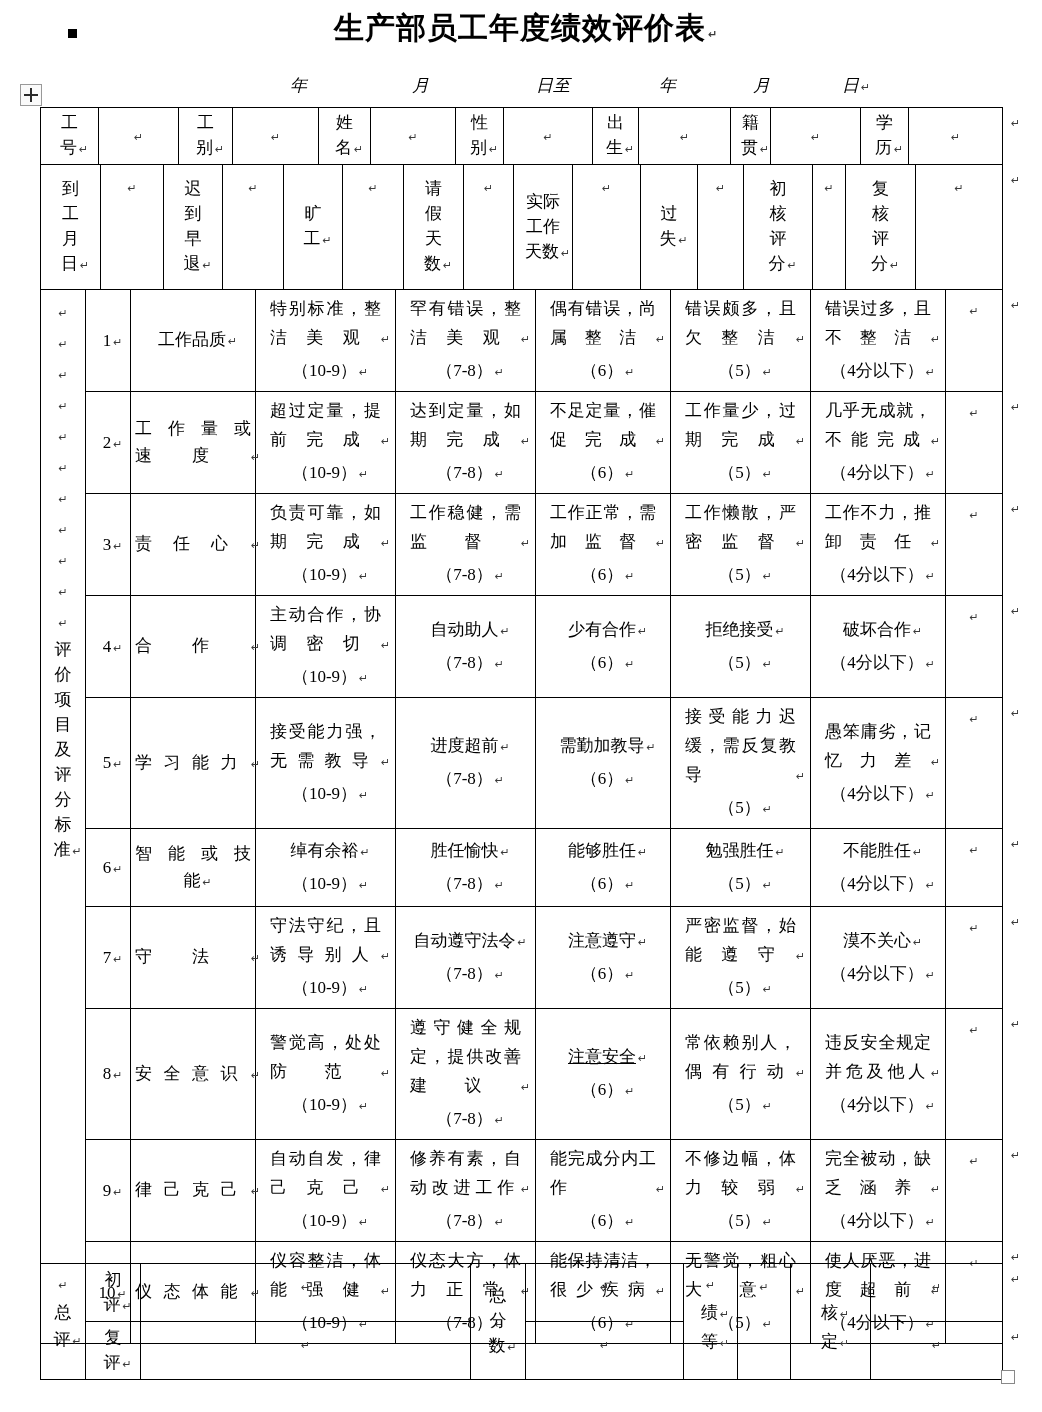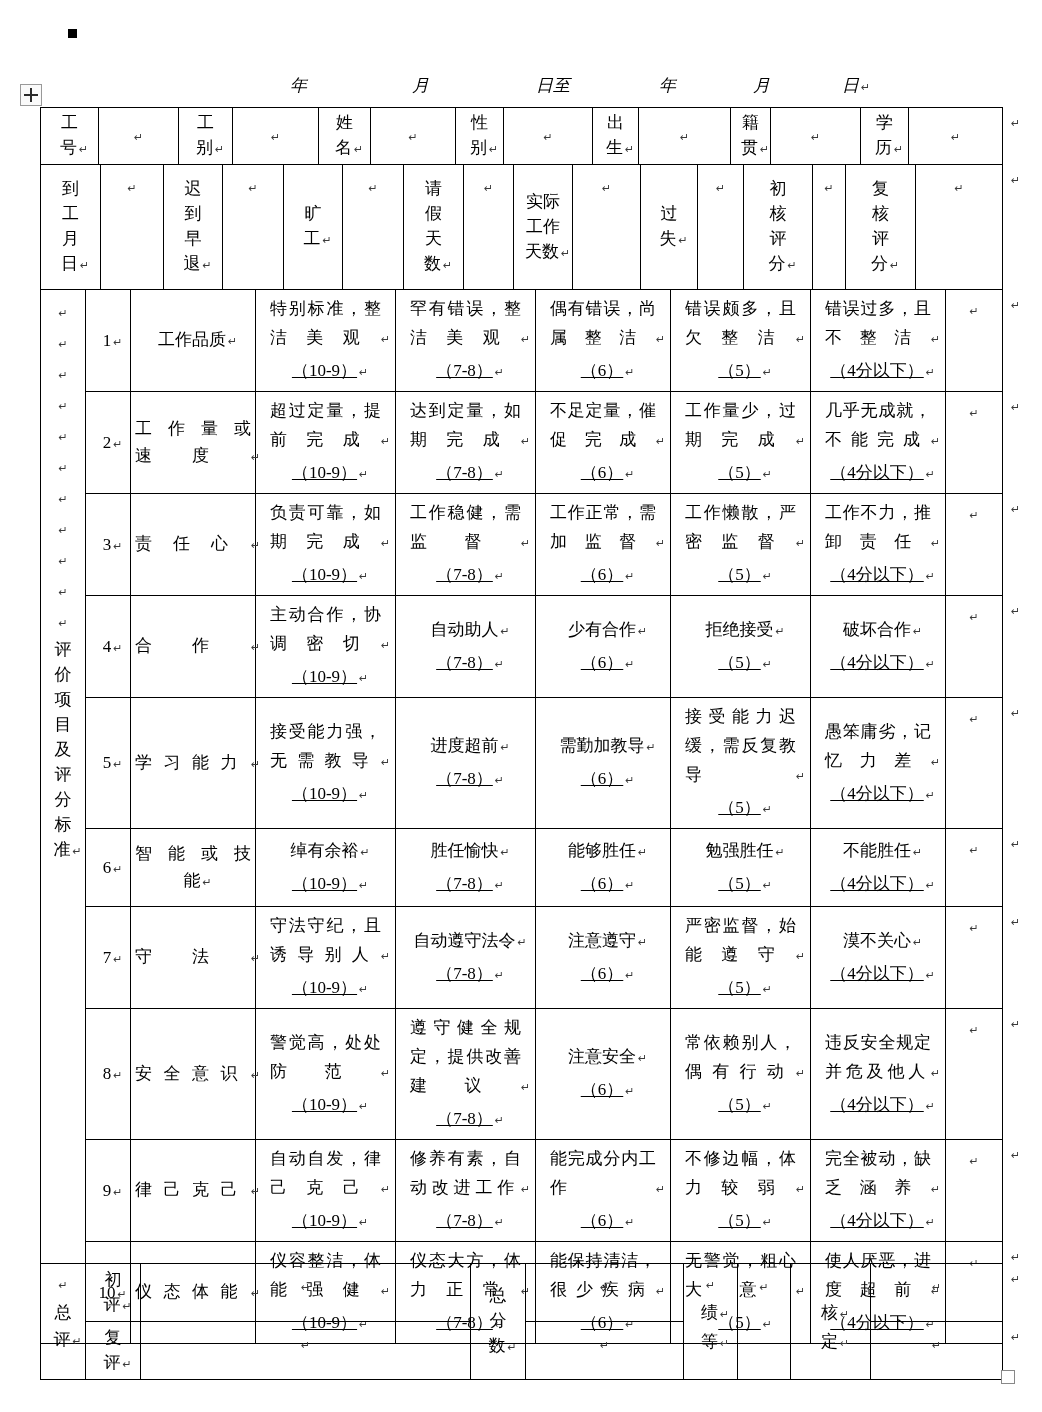--- a/index.html
+++ b/index.html
@@ -45,34 +45,35 @@
   .vwrap{margin:0 auto;text-align:center;line-height:25px;width:20px;}
   .vwrap.w2{width:38px;}
 
   td.numcell{text-align:center;}
   td.namecell{padding:4px 4px;}
   .nameline{text-align:justify;text-align-last:justify;line-height:27px;}
   .nameline.center{text-align:center;text-align-last:center;}
 
   td.levelcell{padding:4px 14px;vertical-align:middle;}
   .desc{text-align:justify;text-align-last:justify;line-height:29px;}
-  .scoreline{text-align:center;line-height:29px;margin-top:2px;text-decoration:underline;}
+  .scoreline{text-align:center;line-height:29px;margin-top:2px;}
 
   td.leftcol{vertical-align:top;text-align:center;padding:6px 2px;}
   .plline{height:31px;line-height:31px;}
   .vchar{line-height:25px;}
 
   td.sumlab{vertical-align:top;text-align:center;padding-top:6px;}
   .sline{line-height:27px;}
 </style>
 </head>
 <body>
 
 <div class="page">
   <span class="bullet"></span>
+  <h1 class="title"><span>生产部员工年度绩效评价表</span><span class="pi pi0">↵</span></h1>
 
   <div class="dateline"><span class="seg"><span>年</span></span><span class="seg"><span>月</span></span><span class="seg"><span>日至</span></span><span class="seg"><span>年</span></span><span class="seg"><span>月</span></span><span class="seg"><span>日</span></span><span class="pi pi0">↵</span></div>
 
   <div class="handle">
     <span class="hbar v"></span>
     <span class="hbar h"></span>
   </div>
 
   <table id="info-table">
       <colgroup>
@@ -425,21 +426,21 @@
           </td>
           <td class="levelcell">
             <div class="desc"><span>警觉高，处处防范</span><span class="pi pi0">↵</span></div>
             <div class="scoreline"><span>（10-9）</span><span class="pi pi0">↵</span></div>
           </td>
           <td class="levelcell">
             <div class="desc"><span>遵守健全规定，提供改善建议</span><span class="pi pi0">↵</span></div>
             <div class="scoreline"><span>（7-8）</span><span class="pi pi0">↵</span></div>
           </td>
           <td class="levelcell">
-            <div class="desc" style="text-align: center; text-align-last: center;"><span>注意安全</span><span class="pi pi0">↵</span></div>
+            <div class="desc" style="text-align: center; text-align-last: center; text-decoration: underline;"><span>注意安全</span><span class="pi pi0">↵</span></div>
             <div class="scoreline"><span>（6）</span><span class="pi pi0">↵</span></div>
           </td>
           <td class="levelcell">
             <div class="desc"><span>常依赖别人，偶有行动</span><span class="pi pi0">↵</span></div>
             <div class="scoreline"><span>（5）</span><span class="pi pi0">↵</span></div>
           </td>
           <td class="levelcell">
             <div class="desc"><span>违反安全规定并危及他人</span><span class="pi pi0">↵</span></div>
             <div class="scoreline"><span>（4分以下）</span><span class="pi pi0">↵</span></div>
           </td>

